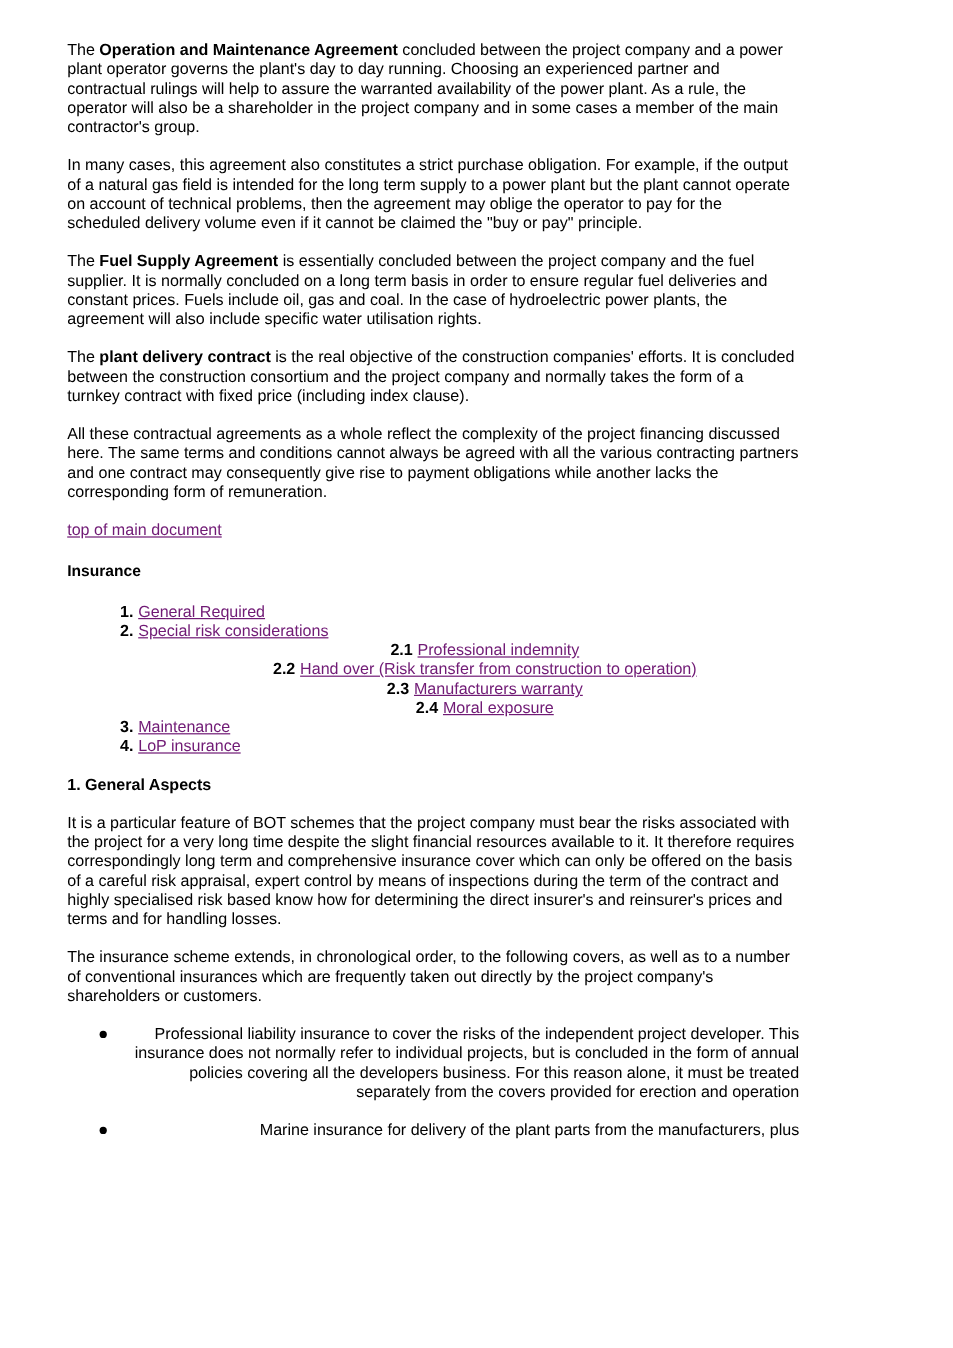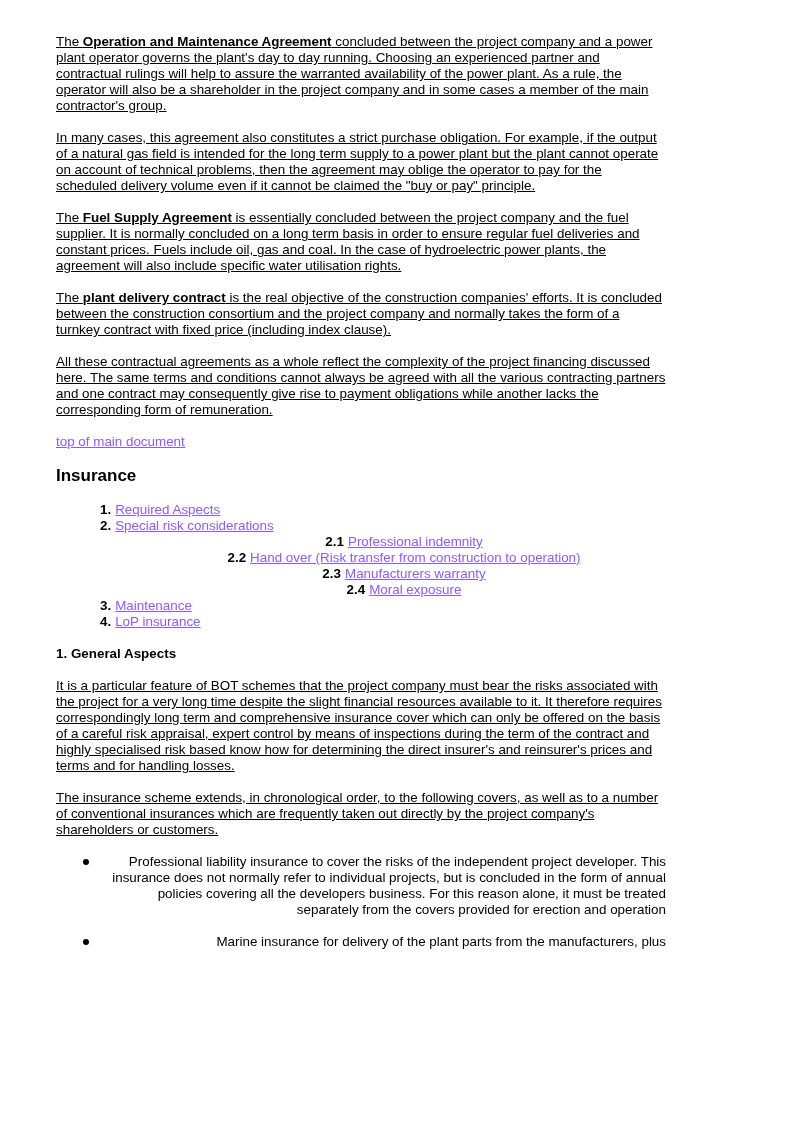--- a/index.html
+++ b/index.html
@@ -18,31 +18,30 @@
     color: #000000;
   }
   .page {
     position: absolute;
     left: 56px;
     top: 34px;
     width: 610px;
   }
   p {
     margin: 0 0 16px 0;
-    text-decoration: underline;
   }
   b {
     font-weight: bold;
   }
   a {
-    color: #8b5cf6;
+    color: #701a75;
     text-decoration: underline;
   }
   h2 {
-    font-size: 17px;
+    font-size: 13px;
     font-weight: bold;
     margin: 8px 0 16px 0;
     line-height: 20px;
   }
   h4 {
     font-size: 13.4px;
     font-weight: bold;
     margin: 0 0 16px 0;
     line-height: 16px;
   }
@@ -94,21 +93,21 @@
   <p><span>The </span><b>plant delivery contract</b><span> is the real objective of the construction companies' efforts. It is concluded between the construction consortium and the project company and normally takes the form of a turnkey contract with fixed price (including index clause).</span></p>
 
   <p>All these contractual agreements as a whole reflect the complexity of the project financing discussed here. The same terms and conditions cannot always be agreed with all the various contracting partners and one contract may consequently give rise to payment obligations while another lacks the corresponding form of remuneration.</p>
 
 
   <p><a href="#">top of main document</a></p>
 
   <h2>Insurance</h2>
 
   <ul class="toc">
-    <li class="lvl1"><span class="num">1.</span><a href="#">Required Aspects</a></li>
+    <li class="lvl1"><span class="num">1.</span><a href="#">General Required</a></li>
     <li class="lvl1"><span class="num">2.</span><a href="#">Special risk considerations</a></li>
     <li class="lvl2"><span class="num">2.1</span><a href="#">Professional indemnity</a></li>
     <li class="lvl2"><span class="num">2.2</span><a href="#">Hand over (Risk transfer from construction to operation)</a></li>
     <li class="lvl2"><span class="num">2.3</span><a href="#">Manufacturers warranty</a></li>
     <li class="lvl2"><span class="num">2.4</span><a href="#">Moral exposure</a></li>
     <li class="lvl1"><span class="num">3.</span><a href="#">Maintenance</a></li>
     <li class="lvl1"><span class="num">4.</span><a href="#">LoP insurance</a></li>
   </ul>
 
   <h4>1. General Aspects</h4>

